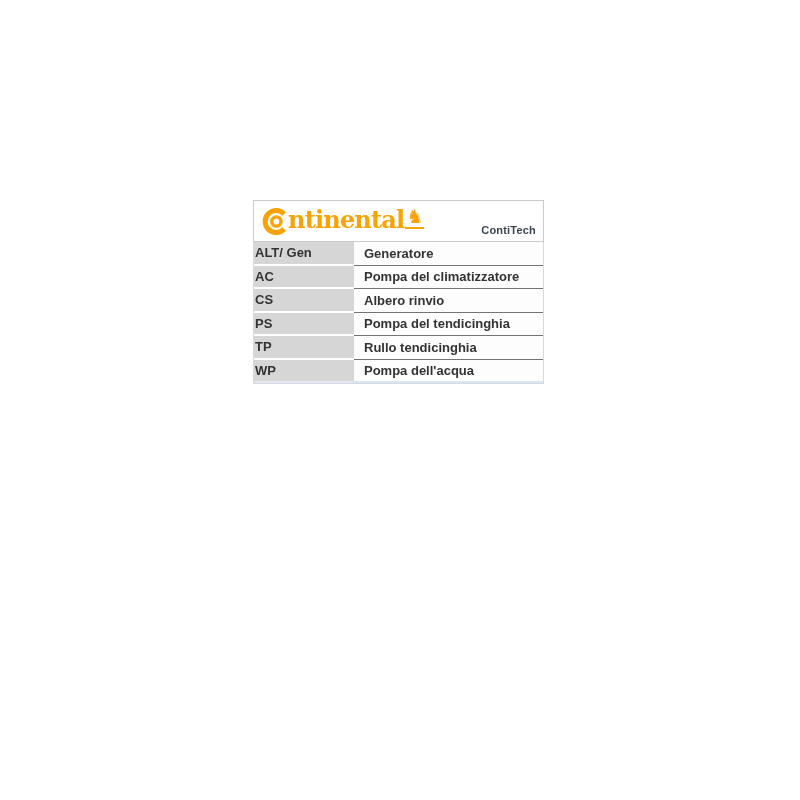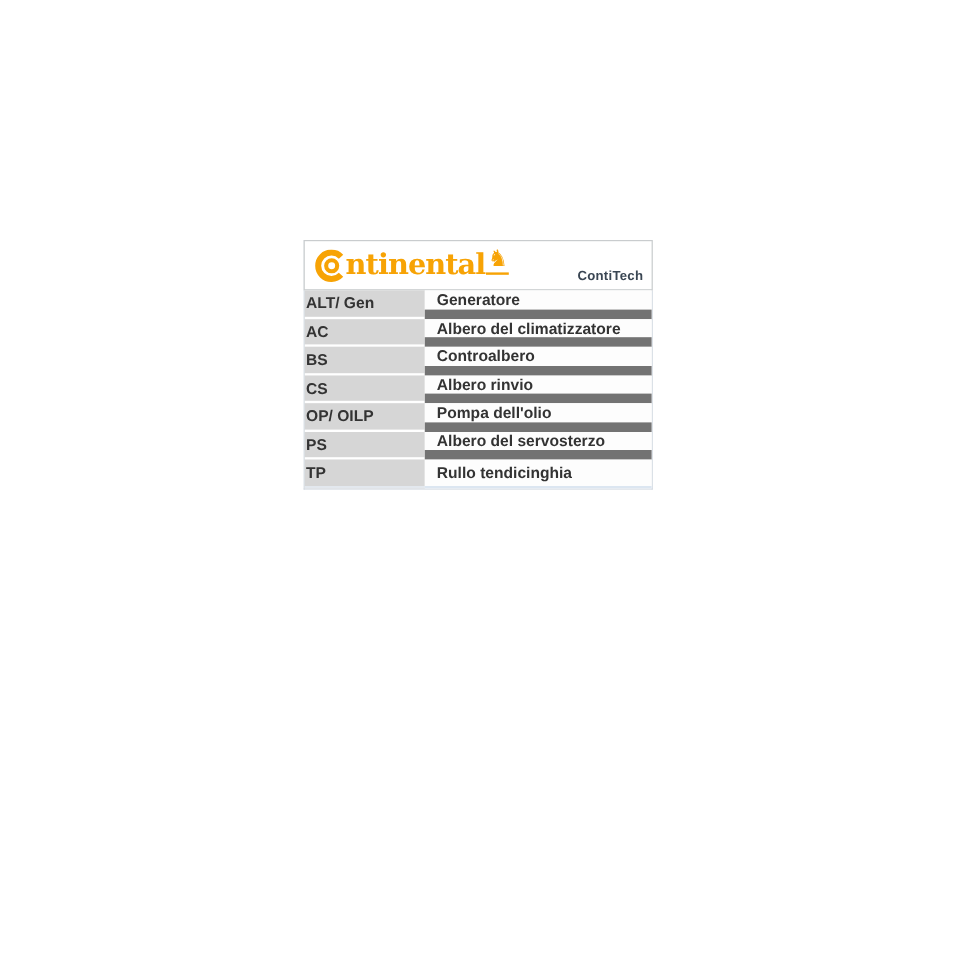--- a/index.html
+++ b/index.html
@@ -87,21 +87,21 @@
     white-space: nowrap;
   }
   .glossary td.abbr {
     width: 100px;
     background: #d6d6d6;
     border-bottom: 2px solid #ffffff;
     padding-left: 1px;
   }
   .glossary td.term {
     background: #fdfdfd;
-    border-bottom: 8px solid #737373;
+    border-bottom: 1px solid #737373;
     padding-left: 10px;
   }
   .glossary tr:last-child td.abbr { border-bottom: 2px solid #e3e8ee; }
   .glossary tr:last-child td.term { border-bottom: 2px solid #dce6f1; }
 </style>
 </head>
 <body>
 
 <div class="canvas">
   <div class="card">
@@ -122,39 +122,35 @@
     </div>
 
     <table class="glossary">
       <tbody>
           <tr>
             <td class="abbr">ALT/ Gen</td>
             <td class="term">Generatore</td>
           </tr>
           <tr>
             <td class="abbr">AC</td>
-            <td class="term">Albero del climatizzatore</td>
-          </tr>
-          <tr>
-            <td class="abbr">BS</td>
-            <td class="term">Controalbero</td>
+            <td class="term">Pompa del climatizzatore</td>
           </tr>
           <tr>
             <td class="abbr">CS</td>
             <td class="term">Albero rinvio</td>
           </tr>
           <tr>
-            <td class="abbr">OP/ OILP</td>
-            <td class="term">Pompa dell'olio</td>
-          </tr>
-          <tr>
             <td class="abbr">PS</td>
-            <td class="term">Albero del servosterzo</td>
+            <td class="term">Pompa del tendicinghia</td>
           </tr>
           <tr>
             <td class="abbr">TP</td>
             <td class="term">Rullo tendicinghia</td>
+          </tr>
+          <tr>
+            <td class="abbr">WP</td>
+            <td class="term">Pompa dell'acqua</td>
           </tr>
         </tbody>
     </table>
 
   </div>
 </div>
 
 </body></html>

